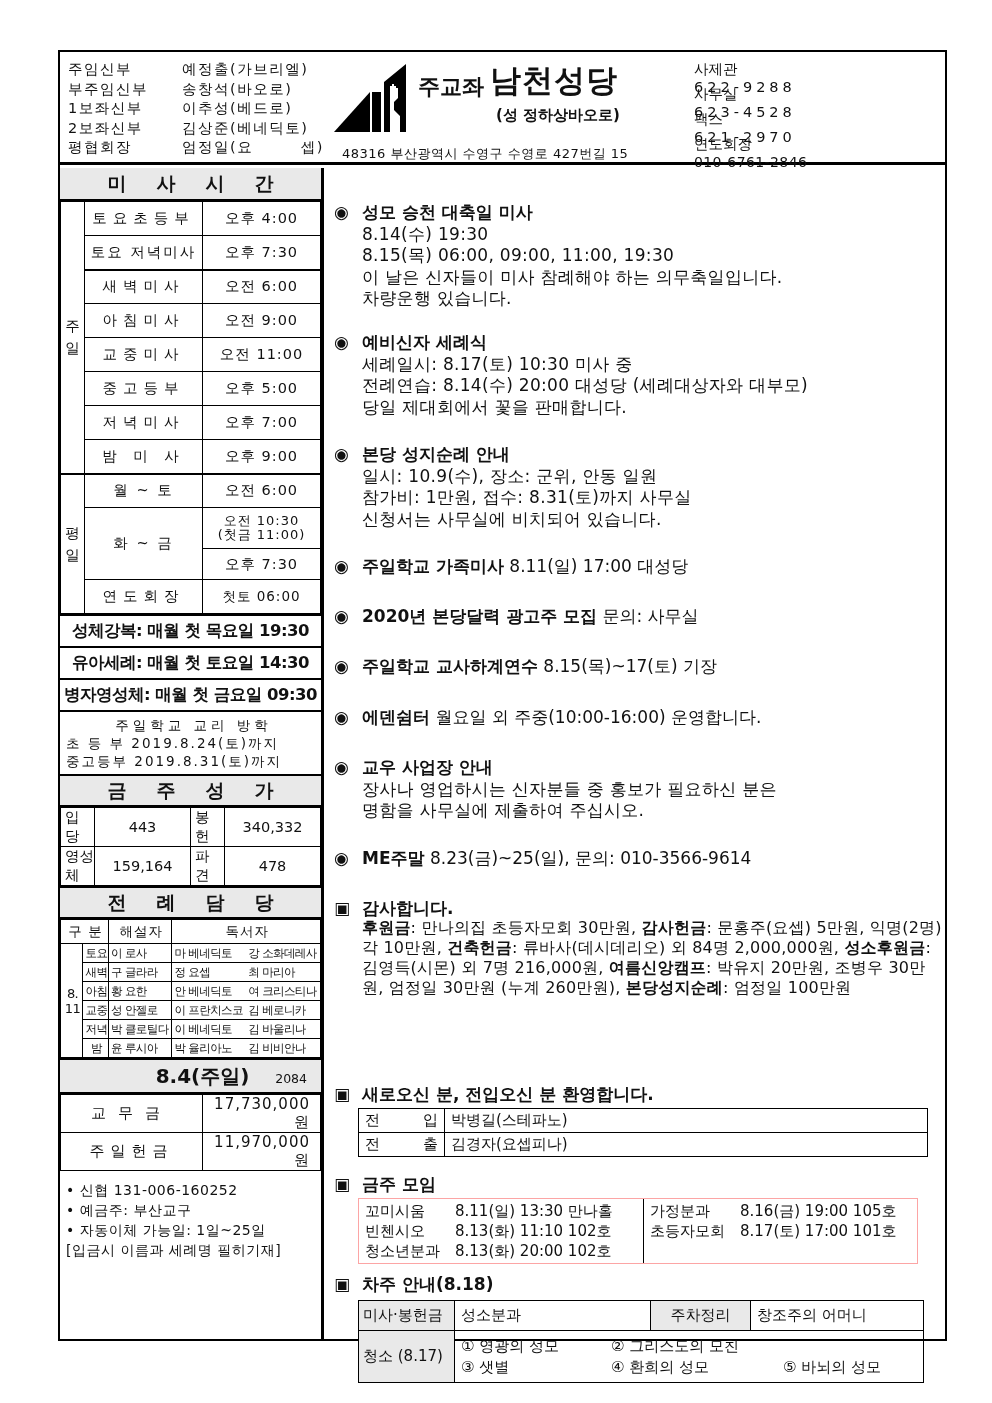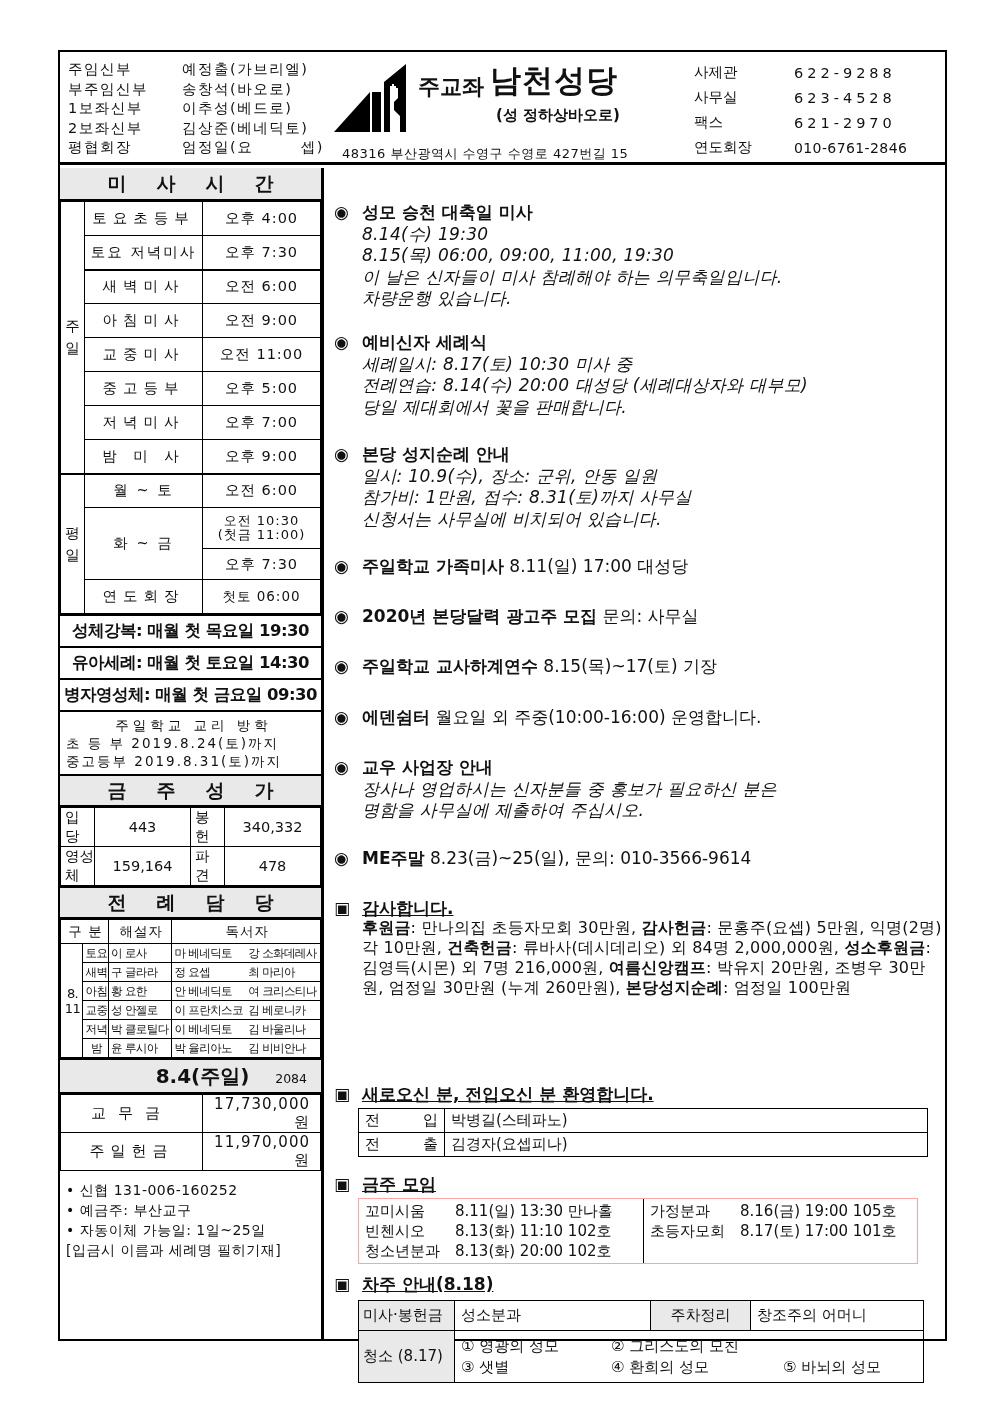--- a/index.html
+++ b/index.html
@@ -14,21 +14,21 @@
   .staff .row { display: flex; height: 19.5px; font-size: 14.5px; letter-spacing: 1.5px; white-space: nowrap; }
   .staff .role { width: 102px; text-align: justify; text-align-last: justify; margin-right: 12px; }
   .staff .name { flex: 1; text-align: justify; text-align-last: justify; }
   .logo { position: absolute; left: 272px; top: 10px; width: 86px; height: 72px; }
   .ptitle { position: absolute; left: 358px; top: 8px; width: 290px; }
   .ptitle .t1 { font-size: 22px; font-weight: bold; display: inline-block; vertical-align: bottom; }
   .ptitle .t2 { font-size: 31px; font-weight: bold; display: inline-block; margin-left: 6px; letter-spacing: 1px; vertical-align: bottom; }
   .ptitle .t3 { font-size: 15px; font-weight: bold; text-align: center; margin-top: 4px; padding-right: 10px; }
   .addr { position: absolute; left: 282px; top: 93px; font-size: 13px; letter-spacing: 0.5px; }
   .contacts { position: absolute; left: 634px; top: 8px; width: 240px; }
-  .contacts .row { display: flex; height: 25px; font-size: 14.5px; align-items: center; white-space: nowrap; }
+  .contacts .row { display: flex; height: 25px; font-size: 14.5px; white-space: nowrap; flex-direction: column; }
   .contacts .lbl { width: 92px; text-align: justify; text-align-last: justify; margin-right: 8px; }
   .contacts .val { letter-spacing: 4px; }
   .contacts .val.tight { letter-spacing: 0.4px; font-size: 14px; }
 
   
   .left { position: absolute; left: 0; top: 116px; width: 264px; height: 1173px; border-right: 3px solid #000; }
   .band { height: 33px; background: #e9e9e9; border-bottom: 2px solid #000; display: flex; align-items: center; justify-content: center; font-weight: bold; font-size: 19px; letter-spacing: 30px; padding-left: 30px; text-align: right; }
   table { border-collapse: collapse; width: 100%; }
   td { border: 1px solid #000; font-size: 14.5px; text-align: center; }
   .mass td { height: 34px; }
@@ -53,23 +53,23 @@
   .money td.k { width: 142px; letter-spacing: 12px; }
   .money td.v { letter-spacing: 1px; text-align: right; padding-right: 10px; }
   .acct-h { height: 36px; background: #e9e9e9; border-top: 2px solid #000; border-bottom: 1px solid #000; display: flex; align-items: center; justify-content: center; font-size: 17px; font-weight: bold; }
   .acct { padding: 9px 0 0 6px; font-size: 14px; line-height: 20px; letter-spacing: 0.5px; }
 
   
   .right { position: absolute; left: 270px; top: 116px; width: 614px; }
   .item { position: absolute; left: 4px; width: 600px; font-size: 17px; line-height: 21.5px; }
   .item .bul { display: inline-block; width: 28px; }
   .item .ttl { font-weight: bold; }
-  .item .body { padding-left: 28px; letter-spacing: 0.3px; font-style: italic; }
+  .item .body { padding-left: 28px; letter-spacing: 0.3px; }
   .sec { position: absolute; left: 4px; width: 610px; font-size: 17px; line-height: 20px; }
-  .sec .ttl { font-weight: bold; text-decoration: underline; }
+  .sec .ttl { font-weight: bold; }
   .sec .body { padding-left: 28px; font-size: 16px; line-height: 20px; letter-spacing: 0.2px; }
   .sec b { font-weight: bold; }
   .tbl { position: absolute; border: 1px solid #000; }
   .tbl td { font-size: 15px; text-align: left; padding-left: 6px; height: 24px; }
   .gray { background: #e9e9e9; }
   .mtg { position: absolute; left: 28px; top: 1030px; width: 560px; height: 66px; border: 1px solid #fca5a5; display: flex; font-size: 15px; line-height: 20px; }
   .mtg .col { padding: 2px 0 0 6px; }
   .mtg .col + .col { border-left: 1px solid #000; }
   .mtg .r { display: flex; white-space: nowrap; }
   .mtg .n { width: 90px; }

